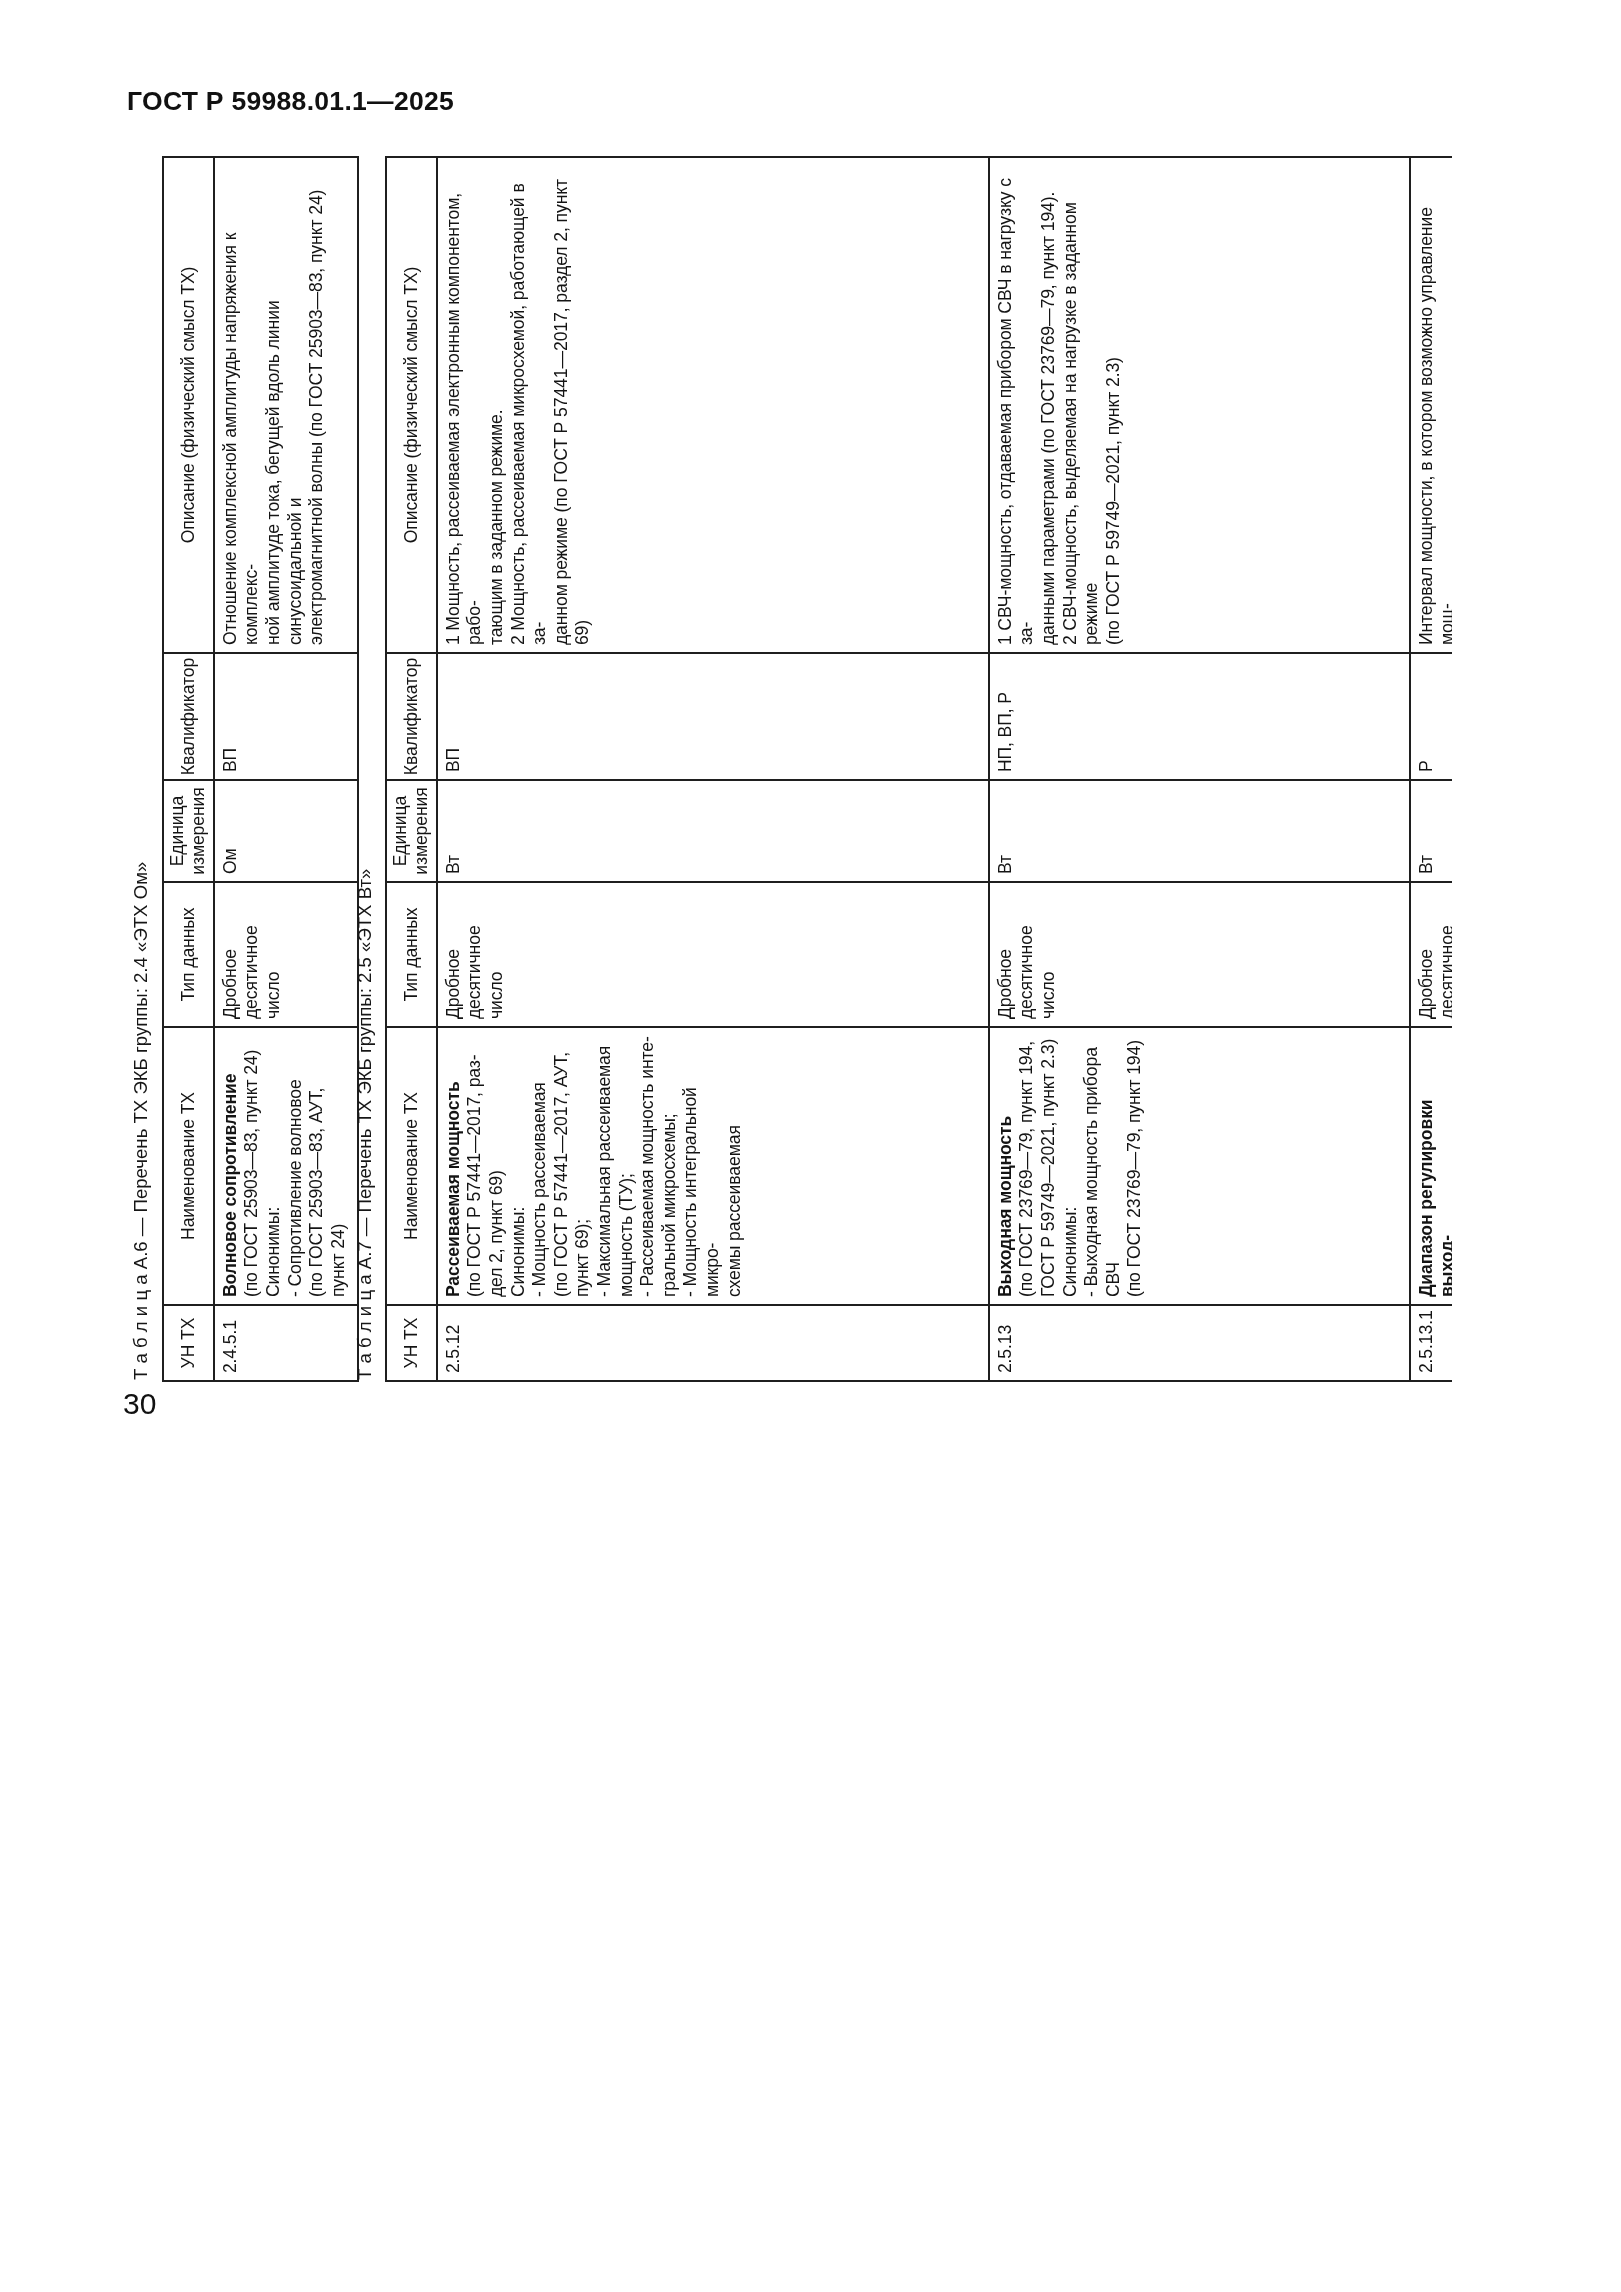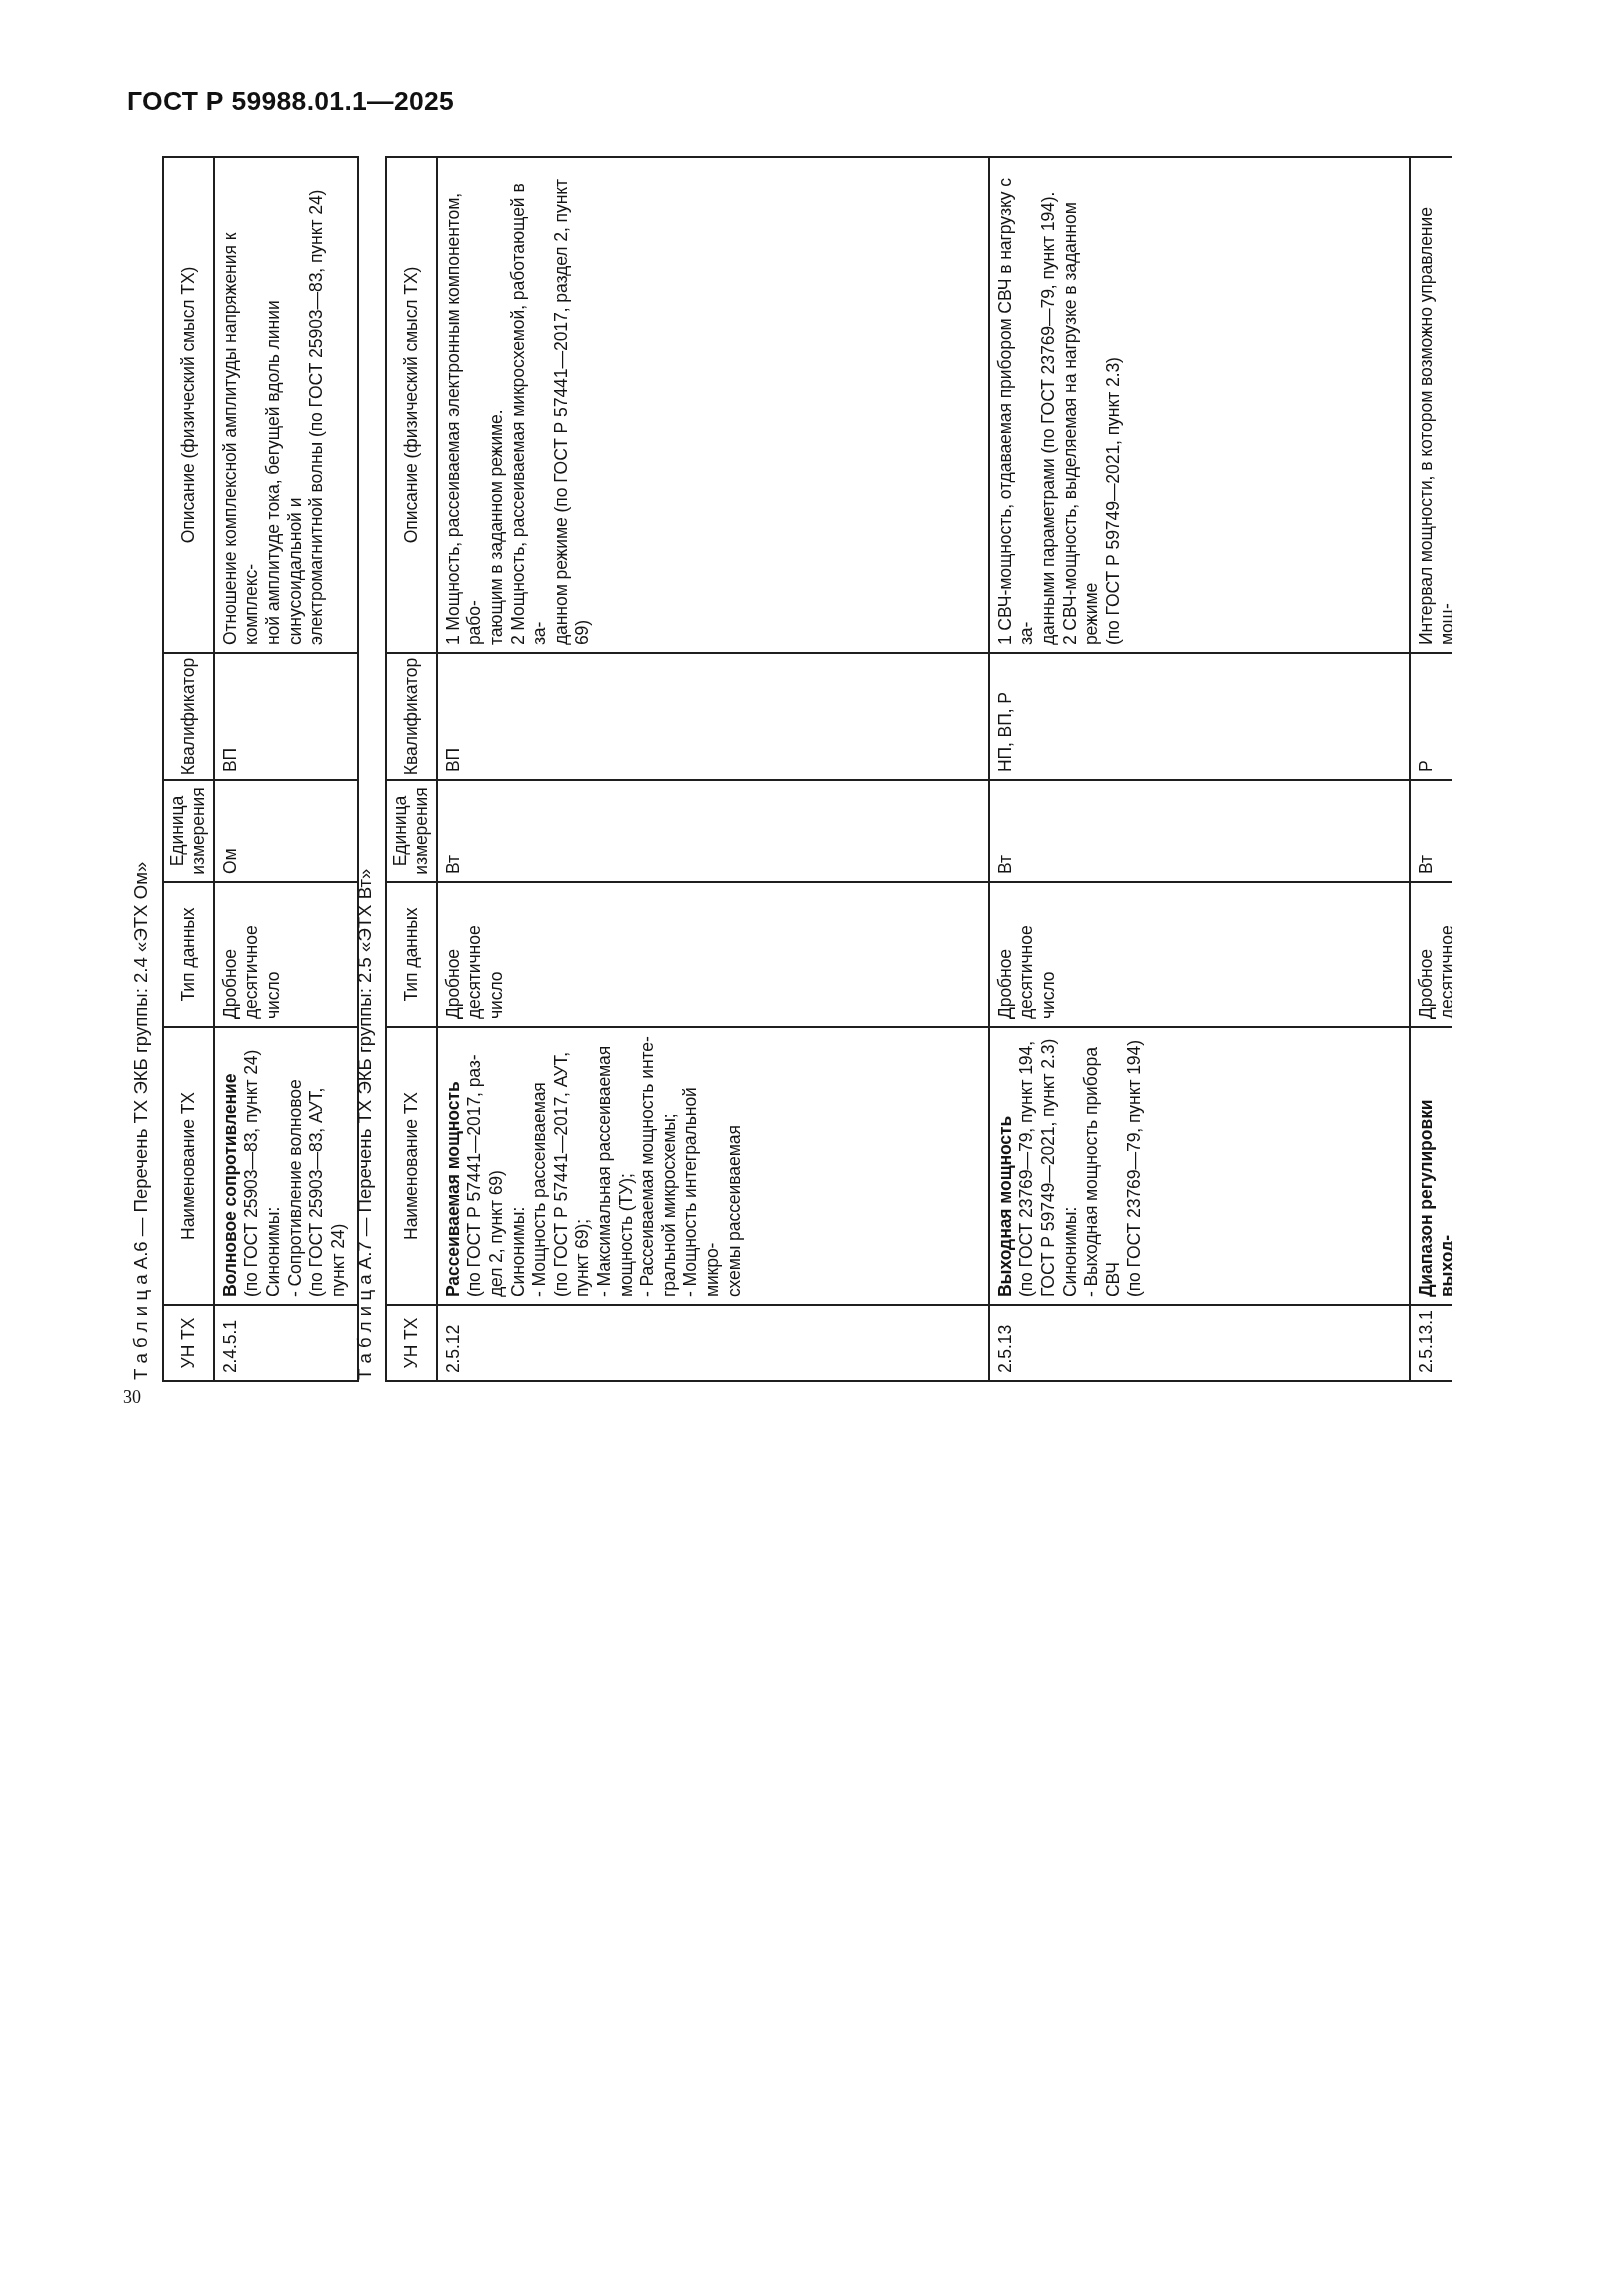--- a/index.html
+++ b/index.html
@@ -1,21 +1,21 @@
 <!DOCTYPE html>
 <html><head>
 <meta charset="utf-8">
 <style>
   * { margin:0; padding:0; box-sizing:border-box; }
   html,body { width:1621px; height:2293px; background:#ffffff; }
   body { font-family:"Liberation Sans", sans-serif; color:#111; position:relative; overflow:hidden; }
   .page { position:absolute; left:0; top:0; width:1452px; height:2293px; background:#fff; overflow:hidden; }
 
   .doc-header { position:absolute; left:127px; top:86px; font-size:26.5px; font-weight:bold; letter-spacing:0.3px; }
-  .page-number { position:absolute; left:123px; top:1387px; font-size:18px;font-family:Liberation Serif, serif; }
+  .page-number { position:absolute; left:123px; top:1387px; font-size:30px; }
 
   
   .rot { position:absolute; transform-origin:0 0; transform:rotate(-90deg); }
 
   .caption { font-size:18.6px; white-space:nowrap; color:#161616; }
 
   table.gost { border-collapse:collapse; table-layout:fixed; width:1225px; background:#fff; }
   table.gost th, table.gost td {
     border:2px solid #1f1f1f;
     font-size:17.6px;

